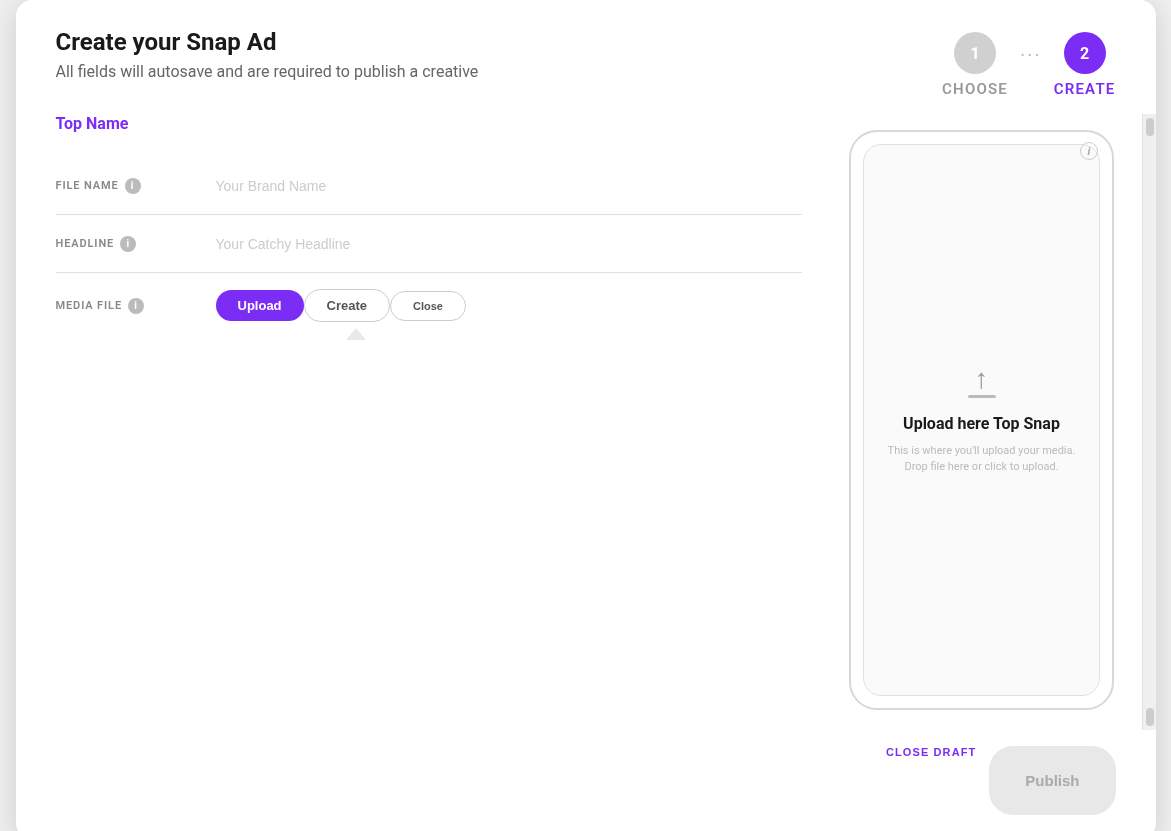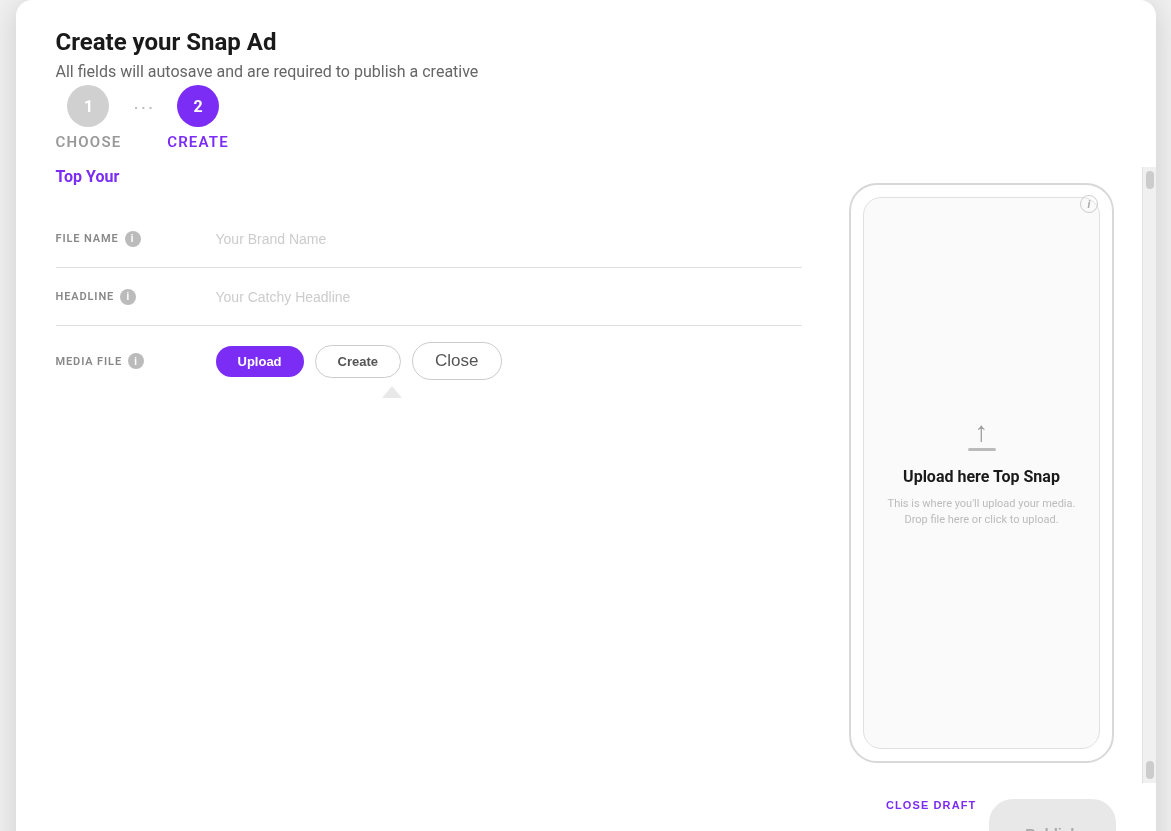--- a/index.html
+++ b/index.html
@@ -20,21 +20,20 @@
       overflow: hidden;
       box-shadow: 0 4px 30px rgba(0,0,0,0.15);
       display: flex;
       flex-direction: column;
     }
     .modal-header {
       padding: 28px 40px 16px 40px;
       display: flex;
       justify-content: space-between;
       align-items: flex-start;
-      flex-direction: column;
     }
     .header-left {}
     .page-title {
       font-size: 24px;
       font-weight: 700;
       color: #1a1a1a;
       margin-bottom: 6px;
     }
     .page-subtitle {
       font-size: 16px;
@@ -136,21 +135,21 @@
       border: none;
       outline: none;
       font-size: 14px;
       color: #ccc;
       background: transparent;
       padding: 4px 0;
     }
     .field-input::placeholder { color: #ccc; }
     .media-file-buttons {
       display: flex;
-      gap: 11px;
+      gap: 0;
       align-items: center;
       position: relative;
     }
     .btn-upload {
       background: #7b2cf5;
       color: #fff;
       border: none;
       border-radius: 20px;
       padding: 8px 22px;
       font-size: 13px;
@@ -166,22 +165,22 @@
       font-size: 13px;
       font-weight: 600;
       cursor: pointer;
     }
     .btn-close-media {
       background: #fff;
       color: #555;
       border: 1.5px solid #ccc;
       border-radius: 20px;
       padding: 8px 22px;
-      font-size: 17px;
-      font-weight: 400;
+      font-size: 11px;
+      font-weight: 700;
       cursor: pointer;
     }
     .dropdown-arrow {
       position: absolute;
       bottom: -18px;
       right: 100px;
       width: 0;
       height: 0;
       border-left: 10px solid transparent;
       border-right: 10px solid transparent;
@@ -339,21 +338,21 @@
           <span>2</span>
         </div>
         <div class="step-label active">CREATE</div>
       </div>
     </div>
   </div>
 
   <div class="modal-body">
 
     <div class="form-panel">
-      <div class="section-title">Top Your</div>
+      <div class="section-title">Top Name</div>
 
       <div class="form-field">
         <div class="field-label">
           <span>FILE NAME</span>
           <div class="info-icon">i</div>
         </div>
         <input class="field-input" type="text" placeholder="Your Brand Name" style="">
       </div>
 
       <div class="form-field">

